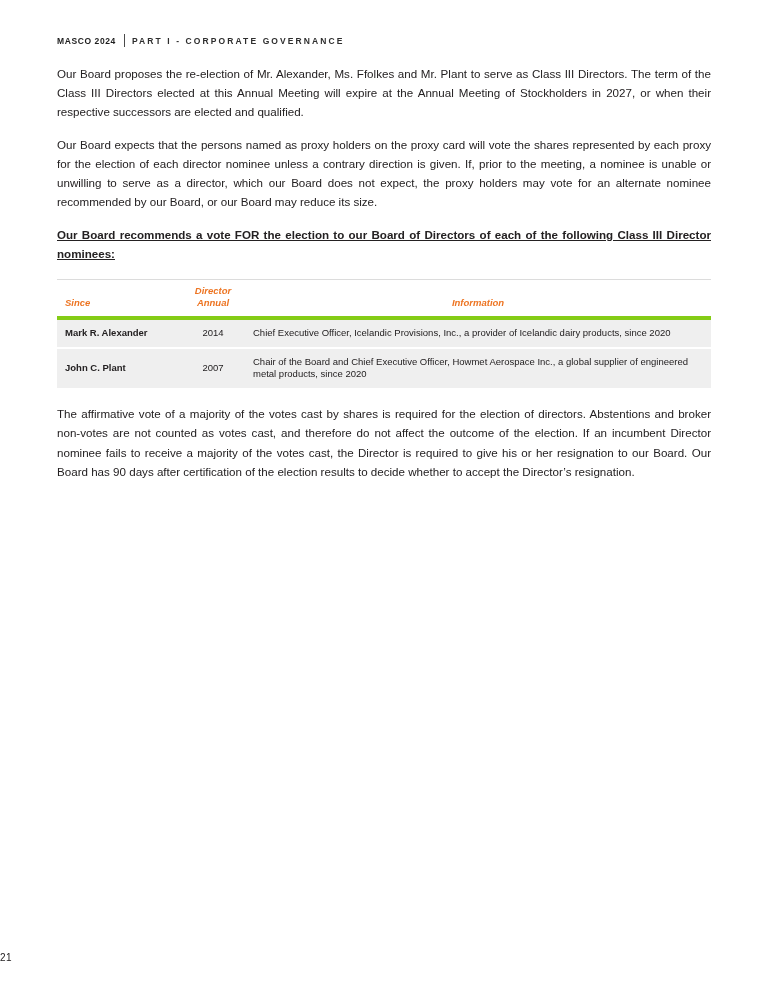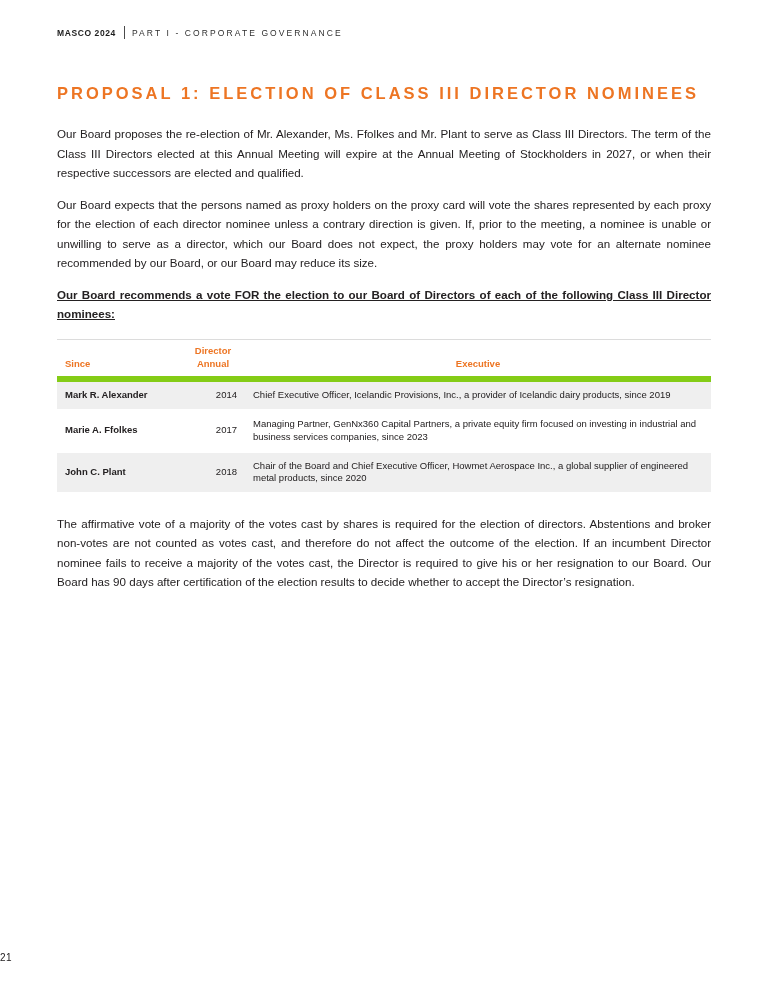--- a/index.html
+++ b/index.html
@@ -11,32 +11,32 @@
     background:#ffffff;
     font-family:"Liberation Sans", sans-serif;
     color:#242122;
     overflow:hidden;
   }
   .content { padding:0 57px; }
 
   
   .doc-header {
     display:flex; align-items:center;
-    padding-top:26px;
+    padding-top:34px;
     font-size:8.5px;
   }
   .doc-header .brand {
     font-weight:bold; letter-spacing:0.6px; color:#1d1d1d;
   }
   .doc-header .hdr-divider {
     width:1px; height:13px; background:#4a4a4a;
     margin:0 7px 0 8px;
   }
   .doc-header .section {
-    letter-spacing:2.1px; color:#2e2e2e; font-weight:normal;
+    letter-spacing:2.1px; color:#2e2e2e; font-weight:bold;
   }
 
   
   .page-title {
     margin-top:40px;
     font-size:16.5px;
     font-weight:bold;
     letter-spacing:3px;
     line-height:1.72;
     color:#ed7523;
@@ -60,38 +60,39 @@
     border-collapse:collapse;
     margin-top:16px;
     font-size:9.5px;
   }
   .nominees-table thead th {
     color:#ed7523;
     font-weight:bold;
     vertical-align:bottom;
     padding:5px 8px 6px 8px;
     border-top:1px solid #dcdcdc;
-    border-bottom:6px solid #84cc16;
+    border-bottom:4px solid #84cc16;
     line-height:1.3;
+    font-style:italic;
   }
   th.col-name { text-align:left; width:124px; }
   th.col-since { text-align:center; width:64px; }
   th.col-occ { text-align:center; }
   .nominees-table tbody tr { border-top:2px solid #ffffff; }
   .nominees-table tbody tr.alt { background:#efefef; }
   .nominees-table td {
     padding:7px 8px;
     vertical-align:middle;
     line-height:1.35;
   }
   td.cell-name { font-weight:bold; }
-  td.cell-since { text-align:right; }
+  td.cell-since { text-align:center; }
   td.cell-occ { text-align:left; }
 
-  .closing { margin-top:22px; }
+  .closing { margin-top:16px; }
 
   
   .page-footer {
     position:absolute;
     bottom:30px; left:0;
     width:100%;
     text-align:left;
     font-size:10px;
     color:#242122;
     letter-spacing:0.5px;
@@ -102,53 +103,47 @@
 
 <div class="page">
   <div class="content">
 
     <div class="doc-header">
       <span class="brand">MASCO 2024</span>
       <span class="hdr-divider"></span>
       <span class="section">PART I - CORPORATE GOVERNANCE</span>
     </div>
 
-    <h1 class="page-title">PROPOSAL 1: ELECTION OF CLASS III DIRECTOR NOMINEES</h1>
 
     <div class="body-copy">
       <p class="para">Our Board proposes the re-election of Mr. Alexander, Ms. Ffolkes and Mr. Plant to serve as Class III Directors. The term of the Class III Directors elected at this Annual Meeting will expire at the Annual Meeting of Stockholders in 2027, or when their respective successors are elected and qualified.</p>
       <p class="para">Our Board expects that the persons named as proxy holders on the proxy card will vote the shares represented by each proxy for the election of each director nominee unless a contrary direction is given. If, prior to the meeting, a nominee is unable or unwilling to serve as a director, which our Board does not expect, the proxy holders may vote for an alternate nominee recommended by our Board, or our Board may reduce its size.</p>
       <p class="para bold">Our Board recommends a vote FOR the election to our Board of Directors of each of the following Class III Director nominees:</p>
     </div>
 
     <table class="nominees-table">
       <thead>
         <tr>
           <th class="col-name">Since</th>
           <th class="col-since">
             <span style="display:block;">Director</span>
             <span style="display:block;">Annual</span>
           </th>
-          <th class="col-occ">Executive</th>
+          <th class="col-occ">Information</th>
         </tr>
       </thead>
       <tbody>
         <tr class="alt">
           <td class="cell-name">Mark R. Alexander</td>
           <td class="cell-since">2014</td>
-          <td class="cell-occ">Chief Executive Officer, Icelandic Provisions, Inc., a provider of Icelandic dairy products, since 2019</td>
-        </tr>
-        <tr>
-          <td class="cell-name">Marie A. Ffolkes</td>
-          <td class="cell-since">2017</td>
-          <td class="cell-occ">Managing Partner, GenNx360 Capital Partners, a private equity firm focused on investing in industrial and business services companies, since 2023</td>
+          <td class="cell-occ">Chief Executive Officer, Icelandic Provisions, Inc., a provider of Icelandic dairy products, since 2020</td>
         </tr>
         <tr class="alt">
           <td class="cell-name">John C. Plant</td>
-          <td class="cell-since">2018</td>
+          <td class="cell-since">2007</td>
           <td class="cell-occ">Chair of the Board and Chief Executive Officer, Howmet Aerospace Inc., a global supplier of engineered metal products, since 2020</td>
         </tr>
       </tbody>
     </table>
 
     <p class="para closing">The affirmative vote of a majority of the votes cast by shares is required for the election of directors. Abstentions and broker non-votes are not counted as votes cast, and therefore do not affect the outcome of the election. If an incumbent Director nominee fails to receive a majority of the votes cast, the Director is required to give his or her resignation to our Board. Our Board has 90 days after certification of the election results to decide whether to accept the Director’s resignation.</p>
 
   </div>
 
   <div class="page-footer">

